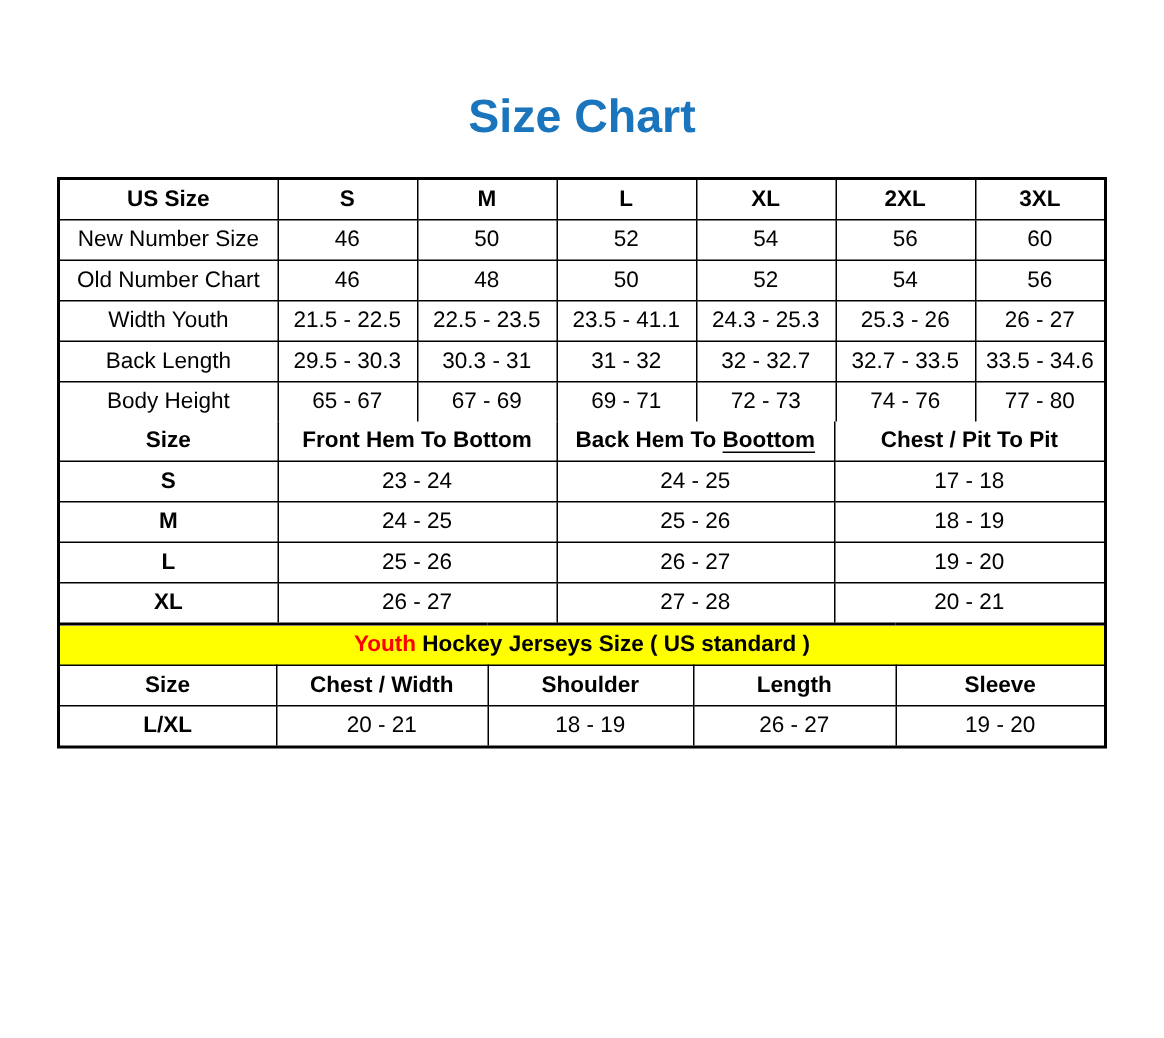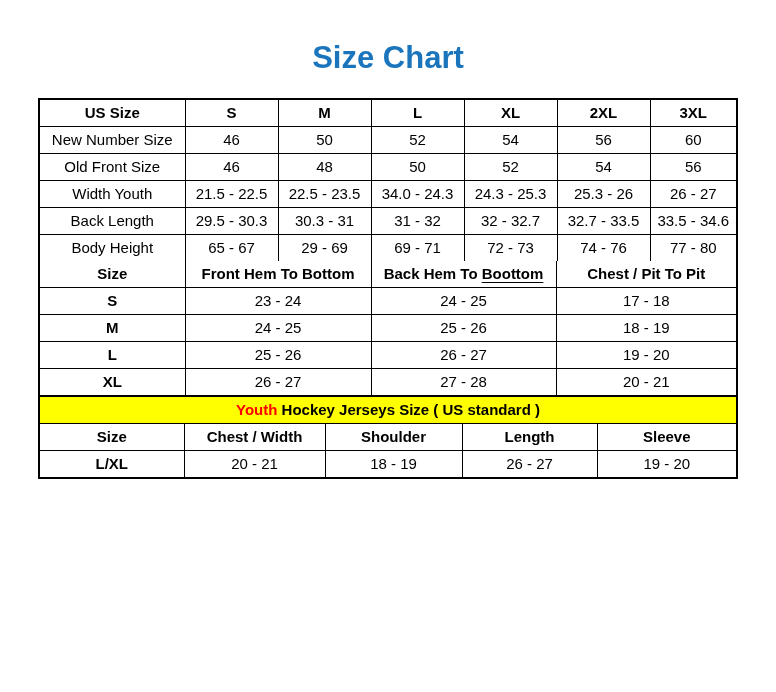--- a/index.html
+++ b/index.html
@@ -3,21 +3,21 @@
 <meta charset="utf-8">
 <style>
   html,body { margin:0; padding:0; }
   body {
     width:776px; height:692px;
     background:#ffffff;
     font-family:"Liberation Sans", sans-serif;
     overflow:hidden;
   }
   h1.page-title {
-    margin:40px 0 22px 0;
+    margin:60px 0 22px 0;
     text-align:center;
     font-size:31px;
     line-height:36px;
     font-weight:700;
     color:#1B75BC;
     letter-spacing:0px;
   }
   .chart-wrap {
     width:696px;
     margin:0 auto;
@@ -99,50 +99,50 @@
         <tr>
           <td class="row-label">New Number Size</td>
           <td>46</td>
           <td>50</td>
           <td>52</td>
           <td>54</td>
           <td>56</td>
           <td>60</td>
         </tr>
         <tr>
-          <td class="row-label">Old Front Size</td>
+          <td class="row-label">Old Number Chart</td>
           <td>46</td>
           <td>48</td>
           <td>50</td>
           <td>52</td>
           <td>54</td>
           <td>56</td>
         </tr>
         <tr>
           <td class="row-label">Width Youth</td>
           <td>21.5 - 22.5</td>
           <td>22.5 - 23.5</td>
-          <td>34.0 - 24.3</td>
+          <td>23.5 - 41.1</td>
           <td>24.3 - 25.3</td>
           <td>25.3 - 26</td>
           <td>26 - 27</td>
         </tr>
         <tr>
           <td class="row-label">Back Length</td>
           <td>29.5 - 30.3</td>
           <td>30.3 - 31</td>
           <td>31 - 32</td>
           <td>32 - 32.7</td>
           <td>32.7 - 33.5</td>
           <td>33.5 - 34.6</td>
         </tr>
         <tr>
           <td class="row-label">Body Height</td>
           <td>65 - 67</td>
-          <td>29 - 69</td>
+          <td>67 - 69</td>
           <td>69 - 71</td>
           <td>72 - 73</td>
           <td>74 - 76</td>
           <td>77 - 80</td>
         </tr>
       </tbody>
   </table>
 
   <table class="size-table bold-labels">
     <colgroup>

